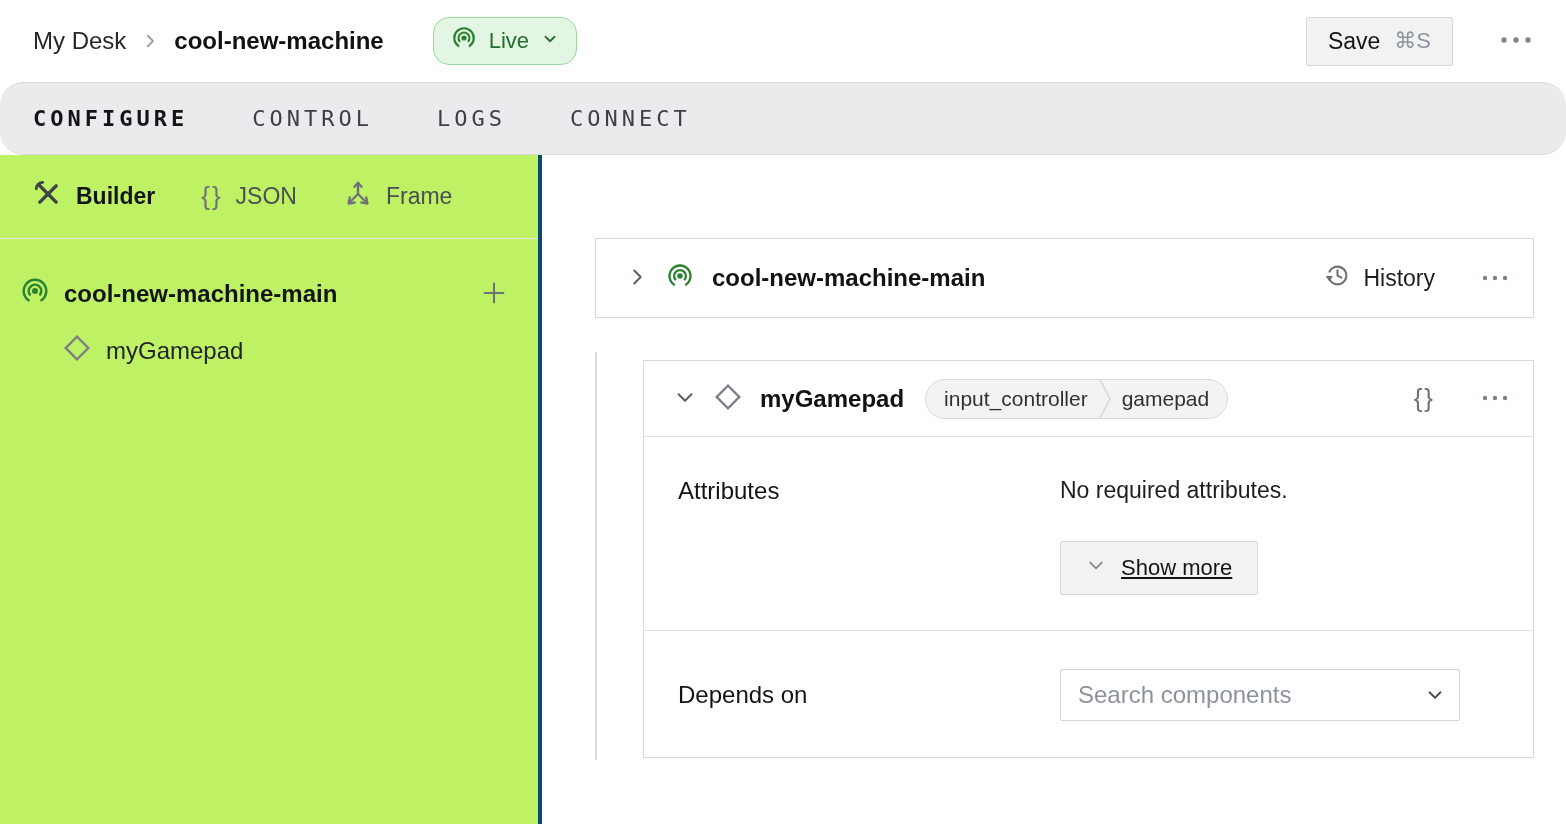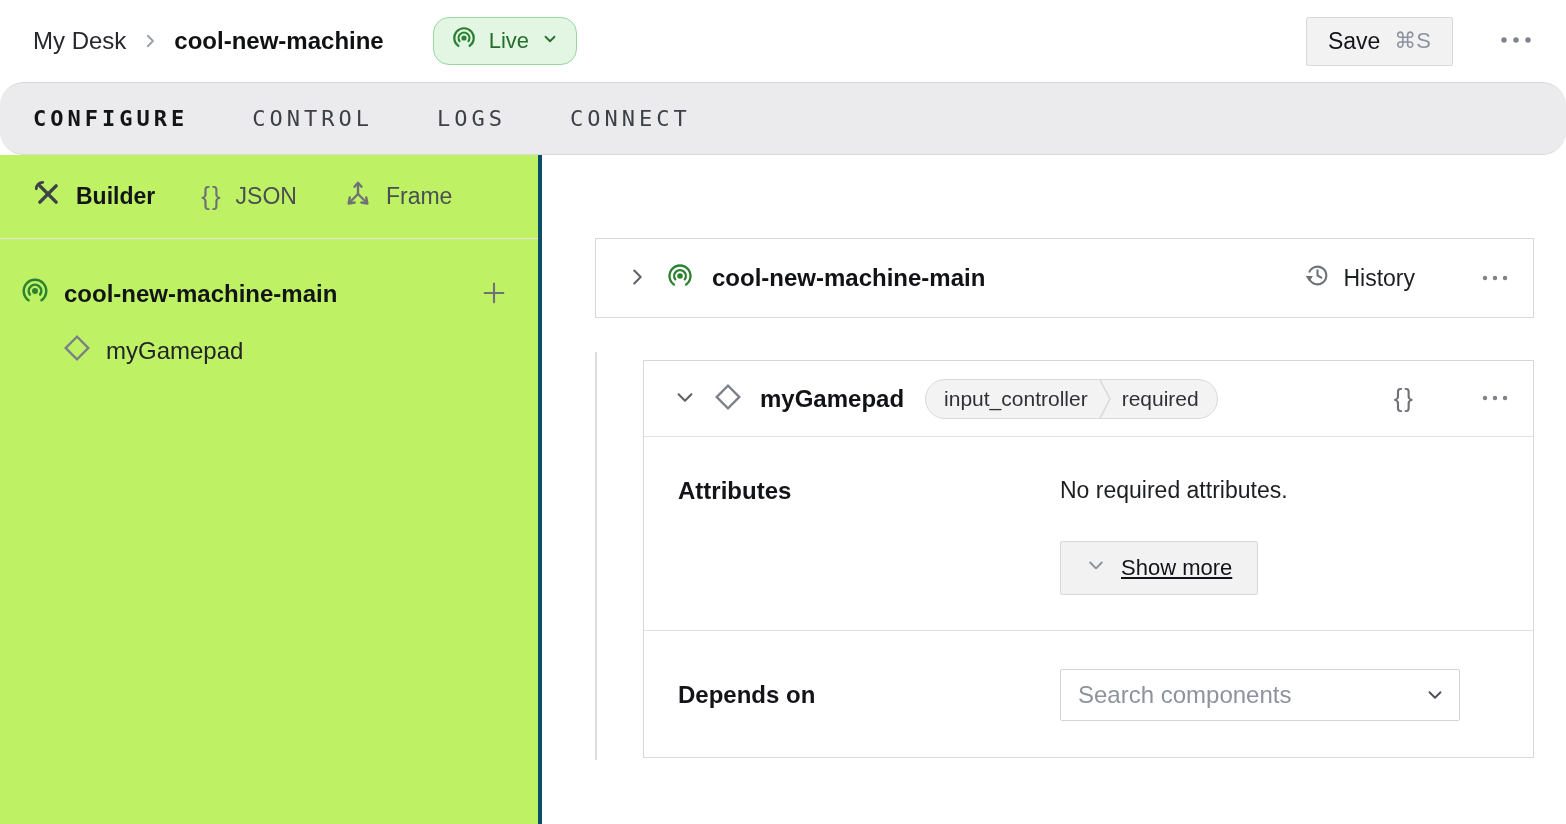--- a/index.html
+++ b/index.html
@@ -42,40 +42,40 @@
   .tree-row { display:flex; align-items:center; gap:14px; cursor:pointer; }
   .tree-row.machine { height:58px; font-size:24px; font-weight:bold; color:#131417; }
   .tree-plus { margin-left:auto; }
   .tree-row.component { height:56px; margin-left:42px; font-size:24px; color:#232528; font-weight:normal; }
 
   .main { flex:1; position:relative; background:#fff; }
   .card { position:absolute; background:#fff; border:1px solid #d8d8da; }
   .machine-card { left:53px; right:32px; top:83px; height:80px; }
   .card-header { display:flex; align-items:center; padding:0 24px 0 30px; gap:18px; height:100%; }
   .card-title { font-size:24px; font-weight:bold; color:#111215; }
-  .hdr-right { margin-left:auto; display:flex; align-items:center; gap:66px; }
+  .hdr-right { margin-left:auto; display:flex; align-items:center; gap:46px; }
   .history-btn { display:flex; align-items:center; gap:12px; background:none; border:none;
     cursor:pointer; font-size:23px; color:#1d1f23; }
 
   .connector { position:absolute; left:53px; top:197px; width:2px; height:408px; background:#dcdcde; }
 
   .component-card { left:101px; right:32px; top:205px; height:398px; }
   .component-header { height:76px; border-bottom:1px solid #e2e2e4; display:flex; align-items:center;
     padding:0 24px 0 30px; gap:17px; }
   .type-badge { margin-left:4px; height:40px; border:1px solid #d9d9db; background:#f3f3f4;
     border-radius:20px; display:flex; align-items:center; overflow:hidden; }
   .badge-seg { font-size:21px; color:#2f3135; padding:0 18px; white-space:nowrap; }
   .badge-seg.api { padding-right:10px; }
   .badge-seg.model { padding-left:10px; }
   .badge-divider svg { display:block; }
 
   .section { display:flex; padding:0 34px; }
   .section.attrs { height:194px; padding-top:40px; border-bottom:1px solid #e2e2e4; align-items:flex-start; }
   .section.depends { height:128px; align-items:center; }
-  .sec-label { width:382px; flex:0 0 382px; font-size:24px; font-weight:bold; color:#131417; }
+  .sec-label { width:382px; flex:0 0 382px; font-size:24px; font-weight:normal; color:#131417; }
   .sec-content { flex:1; }
   .empty-text { font-size:23px; color:#1c1e21; }
   .show-more { margin-top:37px; height:54px; padding:0 25px; background:#f2f2f3;
     border:1px solid #d9d9db; border-radius:2px; display:flex; align-items:center; gap:15px;
     font-size:22px; color:#131417; cursor:pointer;text-decoration:underline; }
   .search-select { position:relative; width:400px; height:52px; }
   .search-select input { width:100%; height:100%; border:1px solid #d4d4d6; border-radius:2px;
     background:#fff; padding:0 48px 0 17px; font-size:24px; color:#131417;
     font-family:"Liberation Sans", sans-serif; }
   .search-select input::placeholder { color:#8d939d; opacity:1; }
@@ -259,21 +259,21 @@
             </svg>
         </span>
         <span class="card-title">myGamepad</span>
         <div class="type-badge">
           <span class="badge-seg api">input_controller</span>
           <span class="badge-divider">
             <svg width="14" height="40" viewBox="0 0 14 40">
                 <path d="M2 1 L12 20 L2 39" fill="none" stroke="#d9d9db" stroke-width="1.6"></path>
               </svg>
           </span>
-          <span class="badge-seg model">required</span>
+          <span class="badge-seg model">gamepad</span>
         </div>
         <div class="hdr-right">
           <button class="icon-btn">
             <span class="braces-glyph">{}</span>
           </button>
           <button class="icon-btn">
             <span>
               <svg width="28" height="10" viewBox="0 0 28 10">
                   <circle cx="4" cy="5" r="2.2" fill="#7e828a"></circle>
                   <circle cx="14" cy="5" r="2.2" fill="#7e828a"></circle>

